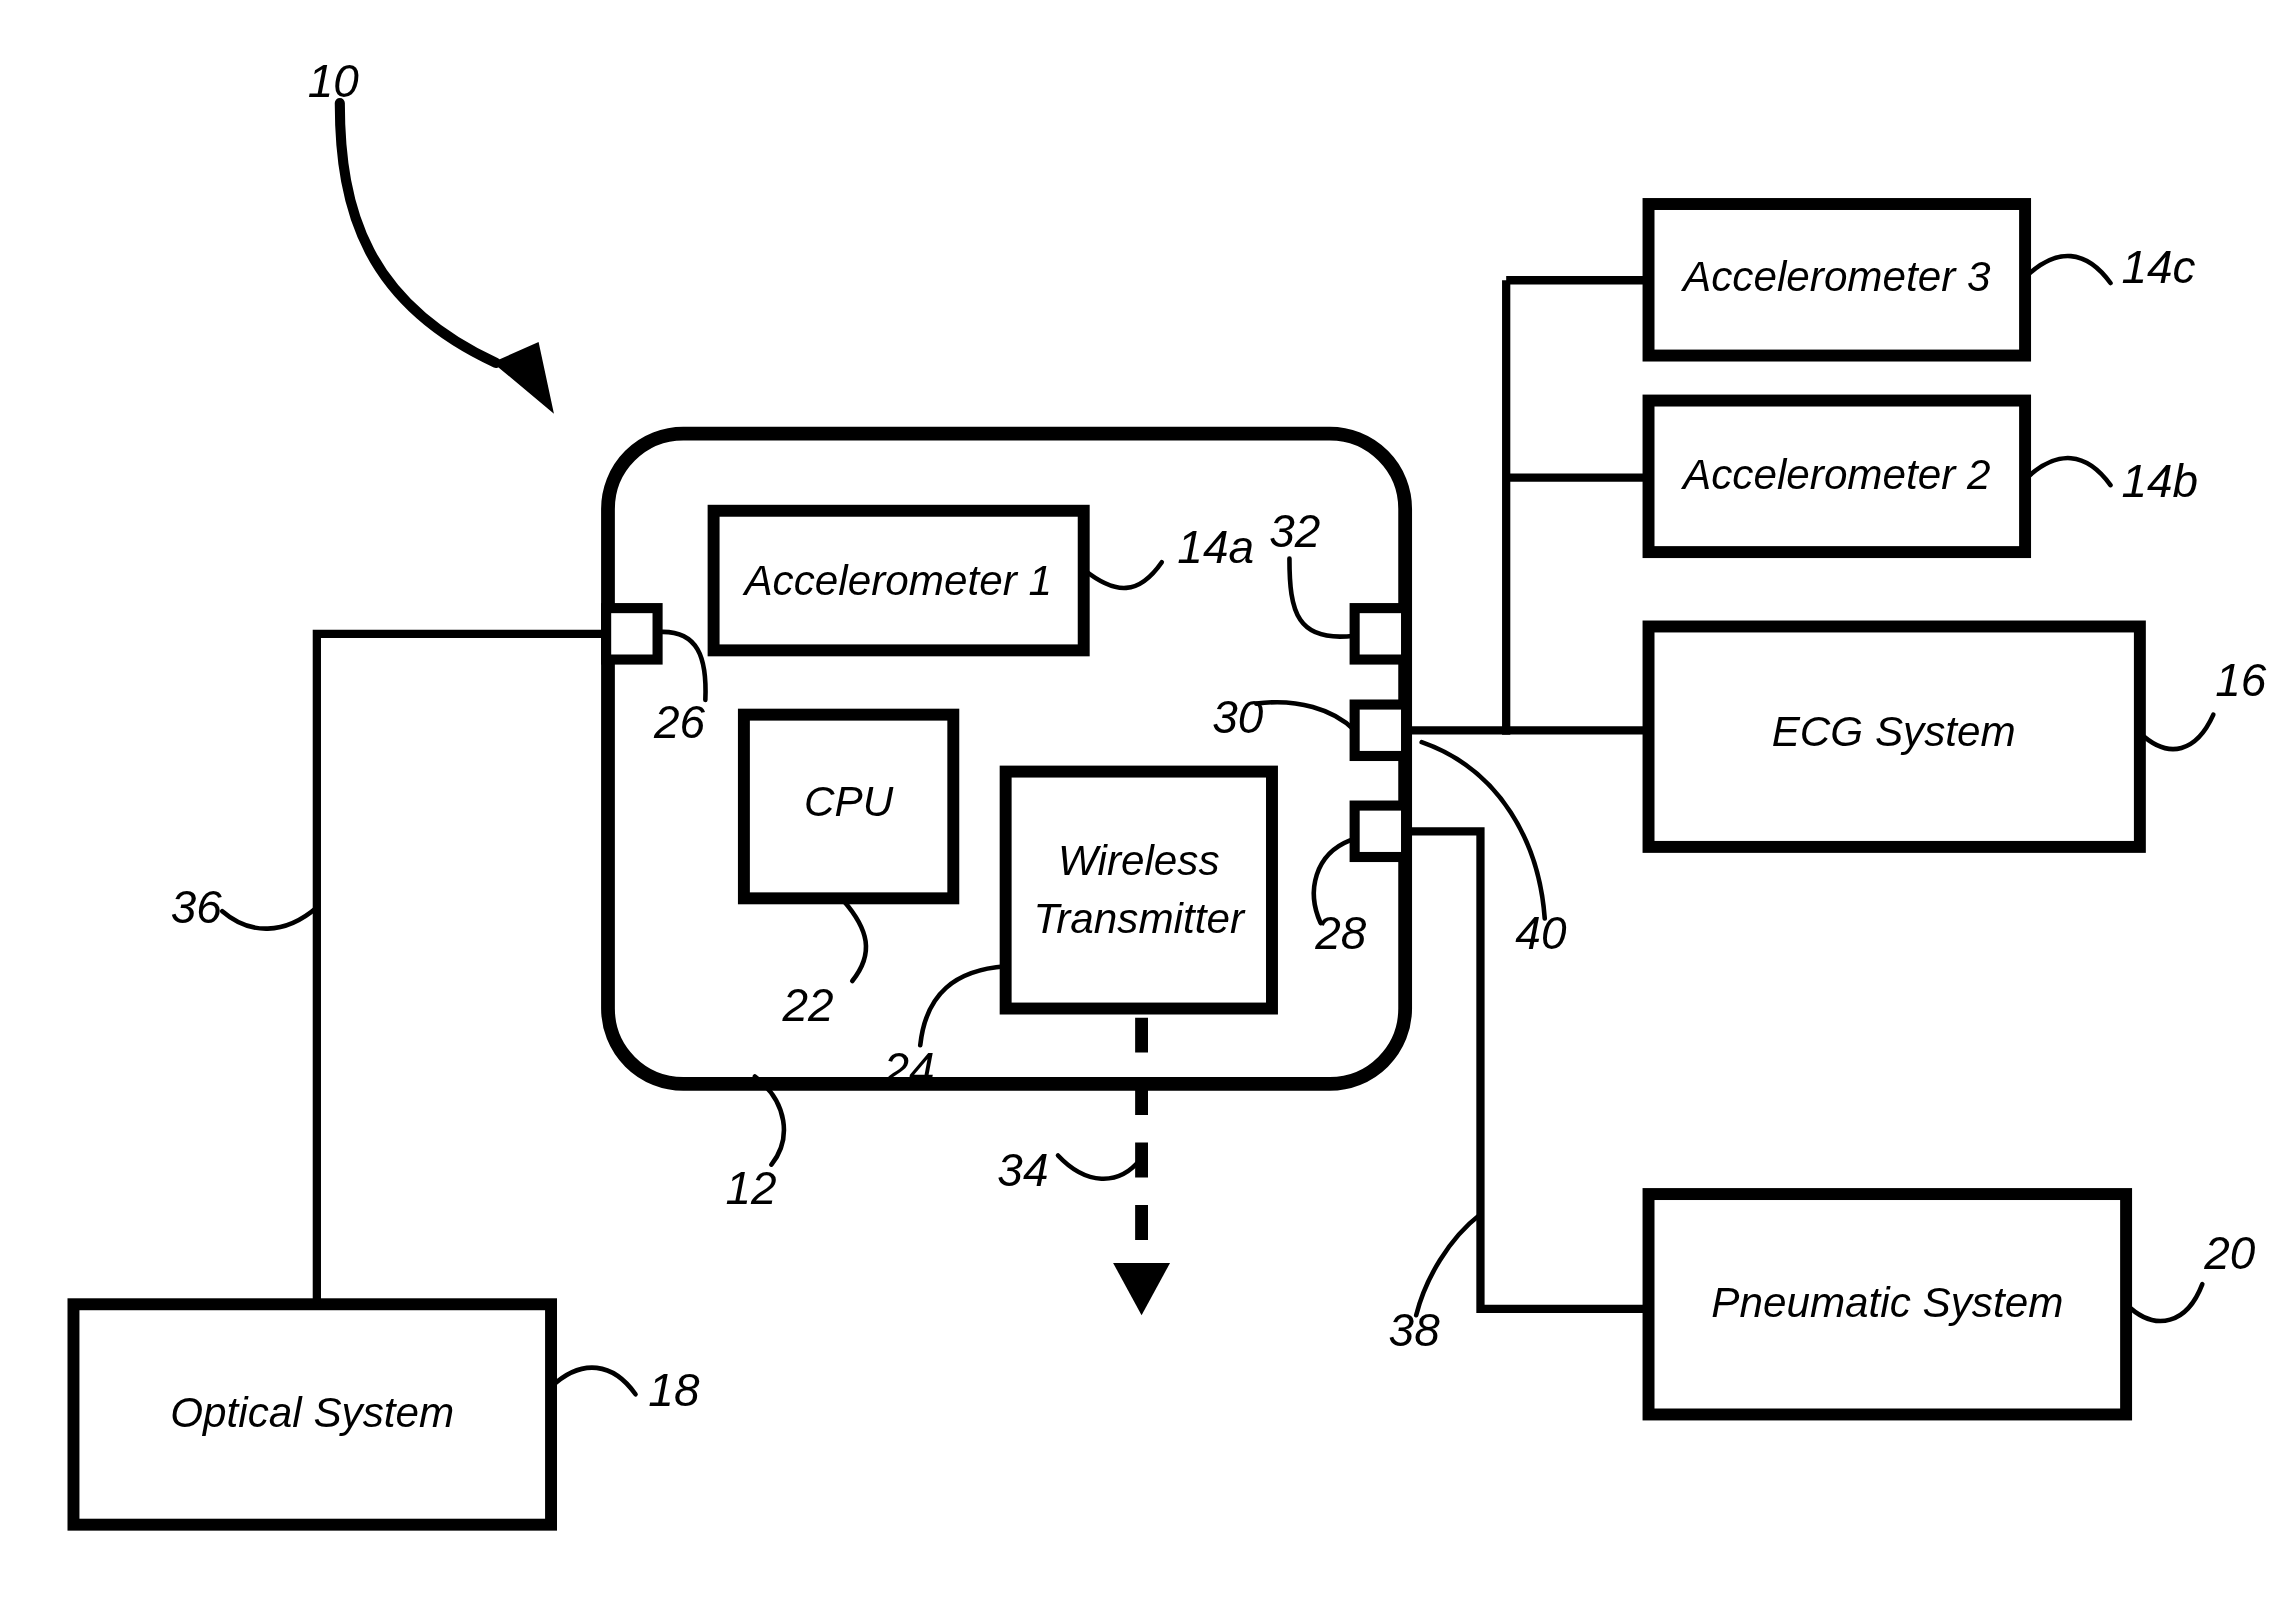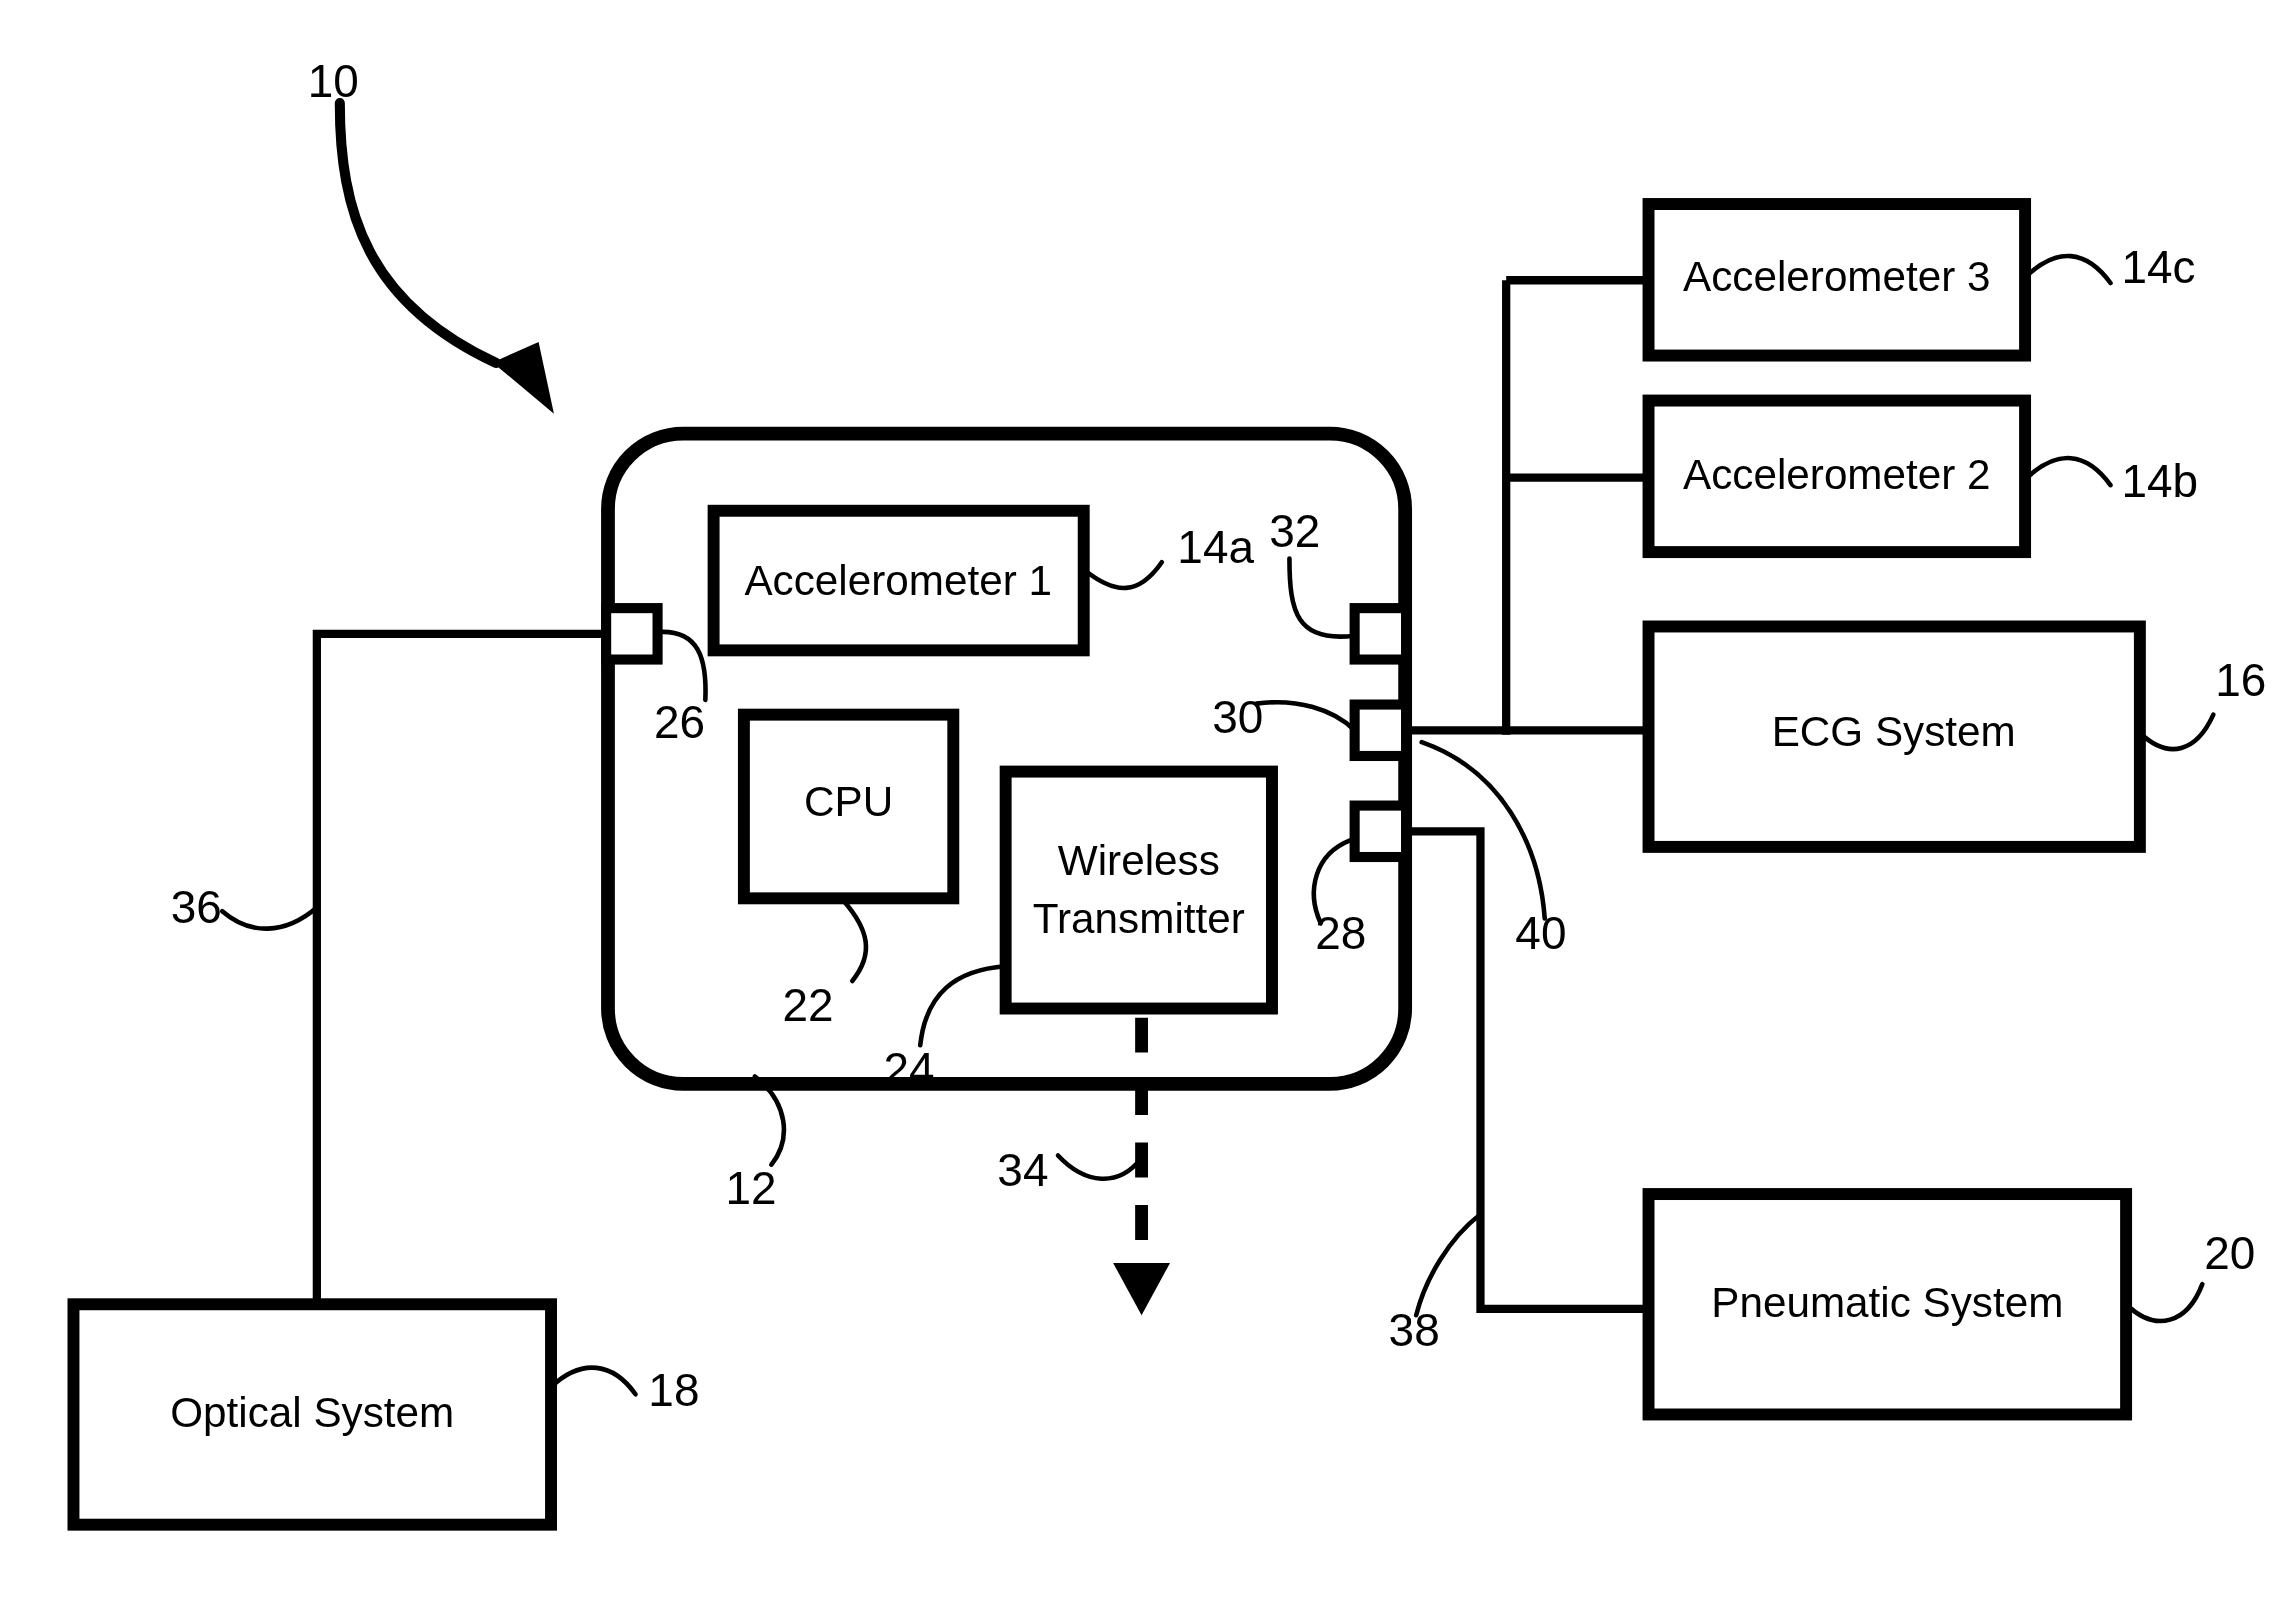--- a/index.html
+++ b/index.html
@@ -1,18 +1,18 @@
 <!DOCTYPE html>
 <html style="font-size:14.7px"><head>
 <meta charset="utf-8">
 <style>
   html,body{margin:0;padding:0;background:#ffffff;}
   body{width:2296px;height:1624px;overflow:hidden;
        font-family:"Liberation Sans","DejaVu Sans",sans-serif;}
-  #stage{position:relative;width:2296px;height:1168px;background:#fff;}
+  #stage{position:relative;width:2296px;height:1168px;background:#fff;font-style:italic;}
   svg#diagram{position:absolute;top:0;left:0;width:2296px;height:1624px;display:block;}
   .boxthick{fill:#ffffff;stroke:#000000;stroke-width:13;}
   .bodyshell{fill:#ffffff;stroke:#000000;stroke-width:15;}
   .portbox{fill:#ffffff;stroke:#000000;stroke-width:11;}
   .wire{fill:none;stroke:#000000;stroke-width:9;stroke-linecap:butt;}
   .leader{fill:none;stroke:#000000;stroke-width:5;stroke-linecap:round;}
   .arrowcurve{fill:none;stroke:#000000;stroke-width:11;stroke-linecap:round;}
   .dashline{fill:none;stroke:#000000;stroke-width:14;stroke-dasharray:38 30;}
   text{fill:#000000;font-family:"Liberation Sans","DejaVu Sans",sans-serif;}
   .blocklabel{font-size:46px;text-anchor:middle;dominant-baseline:middle;}

